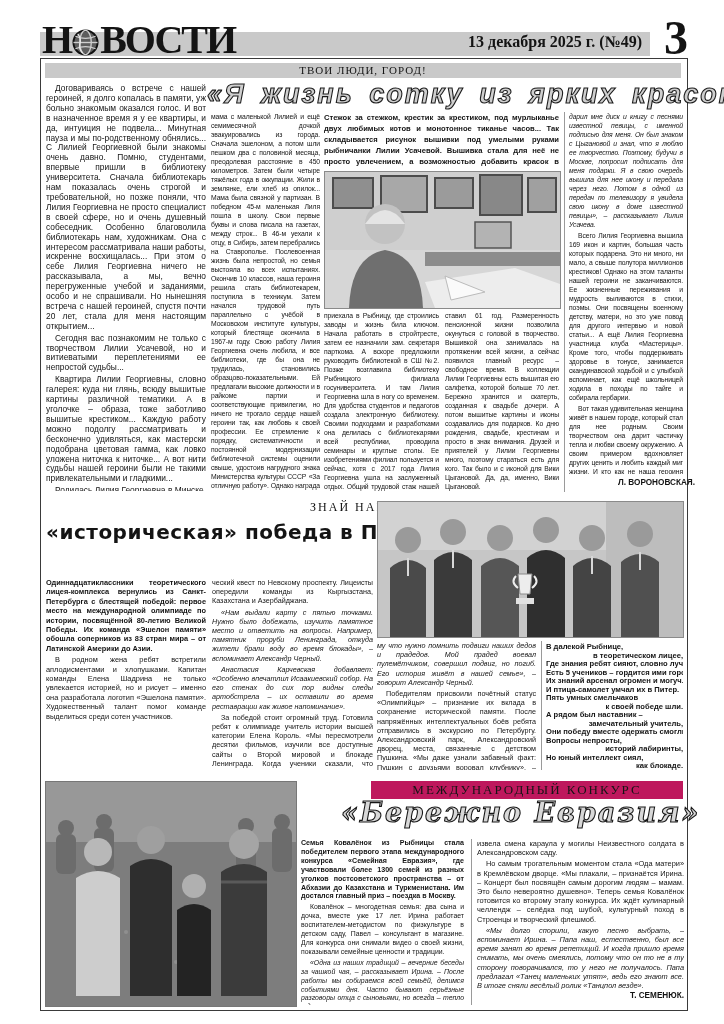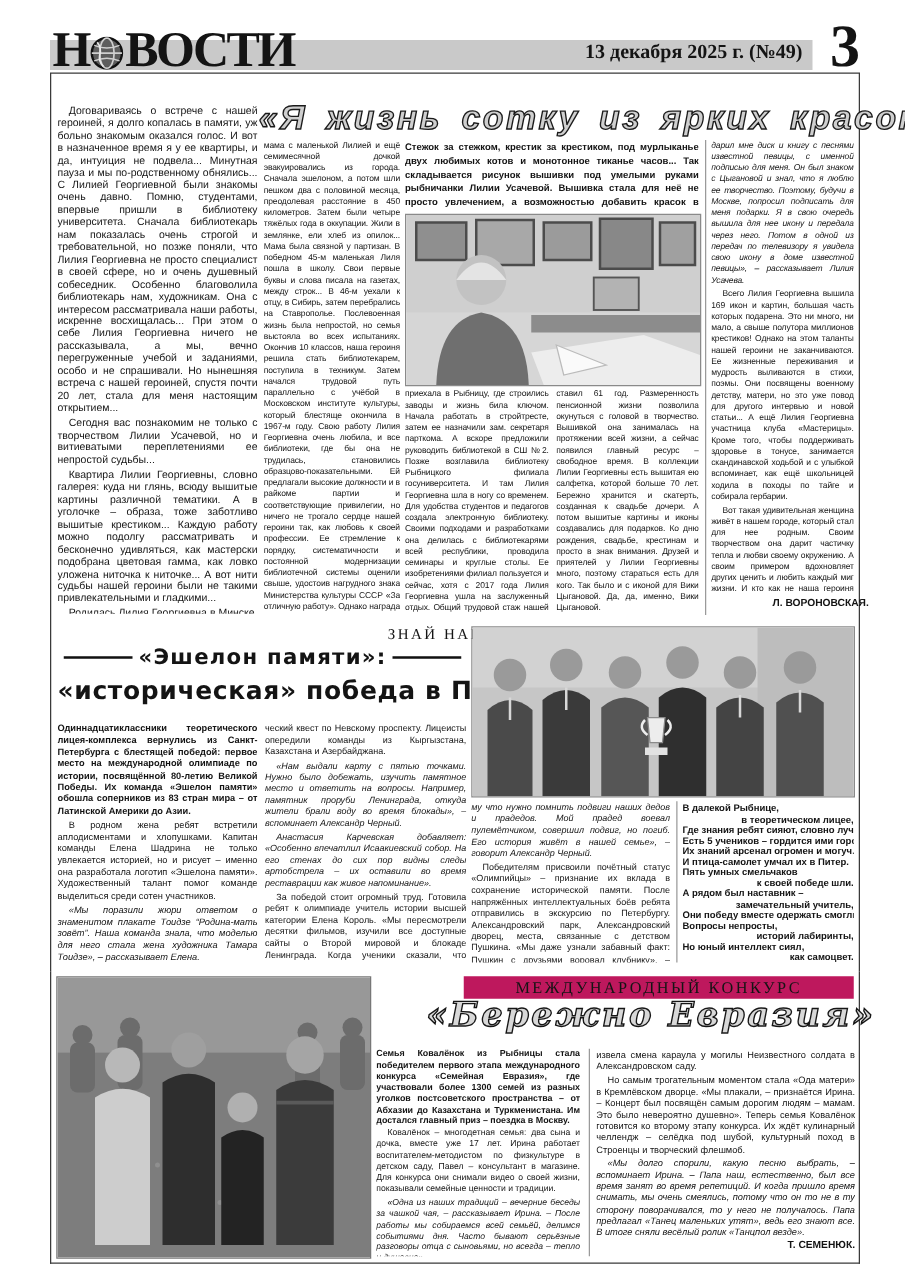--- a/index.html
+++ b/index.html
@@ -87,20 +87,21 @@
         <path d="M3.5 7.5 Q14 12 24.5 7.5 M3.5 20.5 Q14 16 24.5 20.5" fill="none" stroke="#cfcfcf" stroke-width="1.2"></path>
         <path d="M6 5 Q10 10 8 16 Q7 21 11 25" fill="none" stroke="#e8e8e8" stroke-width="1.4"></path>
       </svg>
       <span>ВОСТИ</span>
     </div>
     <div class="mast-date">13 декабря 2025 г. (№49)</div>
     <div class="pagenum">3</div>
   </div>
 
   <div class="box" id="a1box">
+    <div class="kickband" style="left:4px;top:4px;width:636px;height:15px;line-height:15px;">ТВОИ ЛЮДИ, ГОРОД!</div>
 
     <div class="a1-head">«Я жизнь сотку из ярких красок...»</div>
 
     <div class="col a1c1">
       <p>Договариваясь о встрече с нашей героиней, я долго копалась в памяти, уж больно знакомым оказался голос. И вот в назначенное время я у ее квартиры, и да, интуиция не подвела... Минутная пауза и мы по-родственному обнялись... С Лилией Георгиевной были знакомы очень давно. Помню, студентами, впервые пришли в библиотеку университета. Сначала библиотекарь нам показалась очень строгой и требовательной, но позже поняли, что Лилия Георгиевна не просто специалист в своей сфере, но и очень душевный собеседник. Особенно благоволила библиотекарь нам, художникам. Она с интересом рассматривала наши работы, искренне восхищалась... При этом о себе Лилия Георгиевна ничего не рассказывала, а мы, вечно перегруженные учебой и заданиями, особо и не спрашивали. Но нынешняя встреча с нашей героиней, спустя почти 20 лет, стала для меня настоящим открытием...</p>
       <p>Сегодня вас познакомим не только с творчеством Лилии Усачевой, но и витиеватыми переплетениями ее непростой судьбы...</p>
       <p>Квартира Лилии Георгиевны, словно галерея: куда ни глянь, всюду вышитые картины различной тематики. А в уголочке – образа, тоже заботливо вышитые крестиком... Каждую работу можно подолгу рассматривать и бесконечно удивляться, как мастерски подобрана цветовая гамма, как ловко уложена ниточка к ниточке... А вот нити судьбы нашей героини были не такими привлекательными и гладкими...</p>
       <p>Родилась Лилия Георгиевна в Минске. Девочке было всего три с половиной года, когда началась война. Отец сразу ушел на фронт, а</p>
     </div>
 
@@ -143,21 +144,20 @@
       <p>Всего Лилия Георгиевна вышила 169 икон и картин, большая часть которых подарена. Это ни много, ни мало, а свыше полутора миллионов крестиков! Однако на этом таланты нашей героини не заканчиваются. Ее жизненные переживания и мудрость выливаются в стихи, поэмы. Они посвящены военному детству, матери, но это уже повод для другого интервью и новой статьи... А ещё Лилия Георгиевна участница клуба «Мастерицы». Кроме того, чтобы поддерживать здоровье в тонусе, занимается скандинавской ходьбой и с улыбкой вспоминает, как ещё школьницей ходила в походы по тайге и собирала гербарии.</p>
       <p>Вот такая удивительная женщина живёт в нашем городе, который стал для нее родным. Своим творчеством она дарит частичку тепла и любви своему окружению. А своим примером вдохновляет других ценить и любить каждый миг жизни. И кто как не наша героиня знает, как это важно соткать свою жизнь из самых ярких красок, оставив в прошлом все плохое.</p>
     </div>
     <div class="byline" style="left:540px;top:419px;width:114px;">Л. ВОРОНОВСКАЯ.</div>
   </div>
 
   <div class="box" id="a2box">
     <div class="a2kick">ЗНАЙ НАШИХ!</div>
 
     <div class="a2h">
-      <div class="a2h1">«Эшелон памяти»:</div>
       <div class="a2h2">«историческая» победа в Петербурге</div>
     </div>
 
     <svg class="a2photo" viewBox="0 0 305 135" preserveAspectRatio="none">
       <rect width="305" height="135" fill="#c6c6c6"></rect>
       <rect x="0" y="0" width="305" height="48" fill="#d2d2d2"></rect>
       <rect x="228" y="0" width="77" height="135" fill="#bdbdbd"></rect>
       <g fill="#9a9a9a">
         <circle cx="30" cy="38" r="13"></circle>
           <circle cx="75" cy="30" r="13"></circle>
@@ -181,21 +181,20 @@
         <line x1="30" y1="56" x2="30" y2="74"></line>
           <line x1="75" y1="48" x2="75" y2="66"></line>
         <line x1="214" y1="54" x2="214" y2="72"></line>
           <line x1="262" y1="50" x2="262" y2="68"></line>
       </g>
     </svg>
 
     <div class="col a2c1">
       <p class="noind lead">Одиннадцатиклассники теоретического лицея-комплекса вернулись из Санкт-Петербурга с блестящей победой: первое место на международной олимпиаде по истории, посвящённой 80-летию Великой Победы. Их команда «Эшелон памяти» обошла соперников из 83 стран мира – от Латинской Америки до Азии.</p>
       <p>В родном жена ребят встретили аплодисментами и хлопушками. Капитан команды Елена Шадрина не только увлекается историей, но и рисует – именно она разработала логотип «Эшелона памяти». Художественный талант помог команде выделиться среди сотен участников.</p>
-      <p class="q">«Мы поразили жюри ответом о знаменитом плакате Тоидзе “Родина-мать зовёт”. Наша команда знала, что моделью для него стала жена художника Тамара Тоидзе», – рассказывает Елена.</p>
 
     </div>
 
     <div class="col a2c2">
       <p class="noind">ческий квест по Невскому проспекту. Лицеисты опередили команды из Кыргызстана, Казахстана и Азербайджана.</p>
       <p class="q">«Нам выдали карту с пятью точками. Нужно было добежать, изучить памятное место и ответить на вопросы. Например, памятник проруби Ленинграда, откуда жители брали воду во время блокады», – вспоминает Александр Черный.</p>
       <p class="q">Анастасия Карчевская добавляет: «Особенно впечатлил Исаакиевский собор. На его стенах до сих пор видны следы артобстрела – их оставили во время реставрации как живое напоминание».</p>
       <p>За победой стоит огромный труд. Готовила ребят к олимпиаде учитель истории высшей категории Елена Король. «Мы пересмотрели десятки фильмов, изучили все доступные сайты о Второй мировой и блокаде Ленинграда. Когда ученики сказали, что решили все тесты в интернете, я поняла: победа будет за нами», – признаётся педагог, преподающий историю уже 36 лет.</p>
 
     </div>
@@ -216,21 +215,21 @@
       <div>Их знаний арсенал огромен и могуч.</div>
       <div>И птица-самолет умчал их в Питер.</div>
       <div>Пять умных смельчаков</div>
       <div class="r">к своей победе шли.</div>
       <div>А рядом был наставник –</div>
       <div class="r">замечательный учитель,</div>
       <div>Они победу вместе одержать смогли.</div>
       <div>Вопросы непросты,</div>
       <div class="r">историй лабиринты,</div>
       <div>Но юный интеллект сиял,</div>
-      <div class="r">как самоцвет.</div>
+      <div class="r">как блокаде.</div>
 
     </div>
   </div>
 
   <div class="box" id="a3box">
     <svg class="a3photo" viewBox="0 0 250 224" preserveAspectRatio="none">
       <rect width="250" height="224" fill="#a8a8a8"></rect>
       <rect x="0" y="0" width="250" height="60" fill="#989898"></rect>
       <rect x="0" y="60" width="250" height="164" fill="#7d7d7d"></rect>
       <g fill="#6c6c6c">

